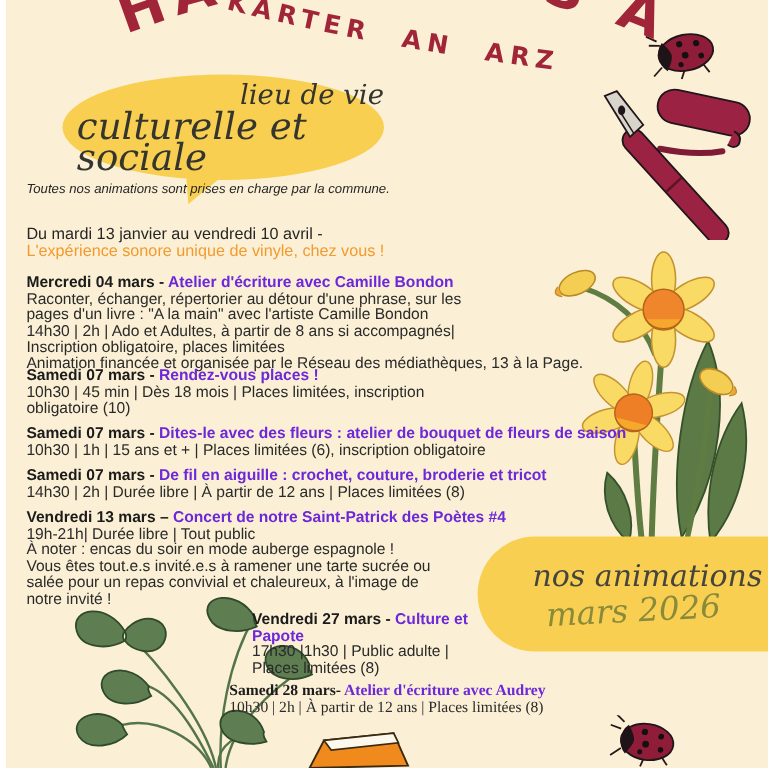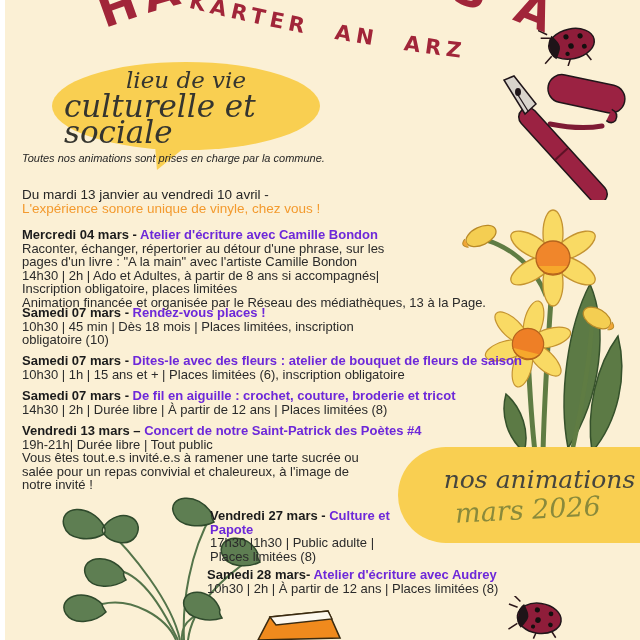--- a/index.html
+++ b/index.html
@@ -10,21 +10,21 @@
   
   .header-svg{position:absolute;left:0;top:0;z-index:2;}
   .arc-title{font-family:"DejaVu Sans",sans-serif;font-weight:bold;font-size:46px;
              letter-spacing:7px;fill:#A12539;}
   .arc-sub{font-family:"DejaVu Sans",sans-serif;font-weight:bold;font-size:21px;
            letter-spacing:5px;word-spacing:14px;fill:#A12539;}
 
   
   .bubble{position:absolute;left:52px;top:62px;width:268px;height:88px;background:#F9CF51;
           border-radius:50% / 50%;z-index:2;display:flex;flex-direction:column;
-          align-items:center;justify-content:center;}
+          align-items:flex-end;justify-content:center;}
   .bubble-tail{position:absolute;left:148px;top:138px;width:0;height:0;z-index:1;
           border-left:14px solid transparent;border-right:22px solid transparent;
           border-top:34px solid #F9CF51;transform:rotate(18deg);}
   .script{font-family:"DejaVu Serif",serif;font-style:italic;color:#35352F;}
   .bubble .l1{font-size:23px;line-height:26px;}
   .bubble .l2{font-size:31px;line-height:26px;margin-left:12px;}
 
   .intro{position:absolute;left:22px;top:152px;width:480px;font-style:italic;
          font-size:11px;color:#262626;z-index:3;}
 
@@ -133,32 +133,33 @@
   </div>
 
   <div class="ev" style="top:389px;width:620px;">
     <div class="ev-head"><span class="date">Samedi 07 mars</span><span class="sep"> - </span><span class="etitle">De fil en aiguille : crochet, couture, broderie et tricot</span></div>
     <div class="ev-line">14h30 | 2h | Durée libre | À partir de 12 ans | Places limitées (8)</div>
   </div>
 
   <div class="ev" style="top:424px;width:420px;">
     <div class="ev-head"><span class="date">Vendredi 13 mars</span><span class="sep"> – </span><span class="etitle">Concert de notre Saint-Patrick des Poètes #4</span></div>
     <div class="ev-line">19h-21h| Durée libre | Tout public</div>
+    <div class="ev-line">À noter : encas du soir en mode auberge espagnole !</div>
     <div class="ev-line">Vous êtes tout.e.s invité.e.s à ramener une tarte sucrée ou</div>
     <div class="ev-line">salée pour un repas convivial et chaleureux, à l'image de</div>
     <div class="ev-line">notre invité !</div>
   </div>
 
   <div class="ev" style="left:210px;top:509px;width:225px;">
     <div class="ev-head"><span class="date">Vendredi 27 mars</span><span class="sep"> - </span><span class="etitle">Culture et Papote</span></div>
     <div class="ev-line">17h30 |1h30 | Public adulte |</div>
     <div class="ev-line">Places limitées (8)</div>
   </div>
 
-  <div class="ev" style="left:207px;top:568px;width:420px;">
+  <div class="ev" style="left:191px;top:568px;width:420px;font-family:Liberation Serif, serif;">
     <div class="ev-head"><span class="date">Samedi 28 mars-</span><span class="sep"> </span><span class="etitle">Atelier d'écriture avec Audrey</span></div>
     <div class="ev-line">10h30 | 2h | À partir de 12 ans | Places limitées (8)</div>
   </div>
 
 
   <svg class="illus" style="left:440px;top:196px;" width="200" height="258" viewBox="0 0 200 258">
     <path d="M 150 88 C 168 130 162 200 128 252 C 118 200 128 130 150 88 Z" fill="#5C7A45" stroke="#35512B" stroke-width="1.5"></path>
     <path d="M 178 140 C 188 180 178 225 152 256 C 146 215 156 170 178 140 Z" fill="#5C7A45" stroke="#35512B" stroke-width="1.5"></path>
     <path d="M 66 198 C 60 220 68 242 84 256 C 90 236 82 212 66 198 Z" fill="#5C7A45" stroke="#35512B" stroke-width="1.5"></path>
     <path d="M 113 75 C 110 120 105 180 103 256" fill="none" stroke="#5F7C43" stroke-width="5"></path>

